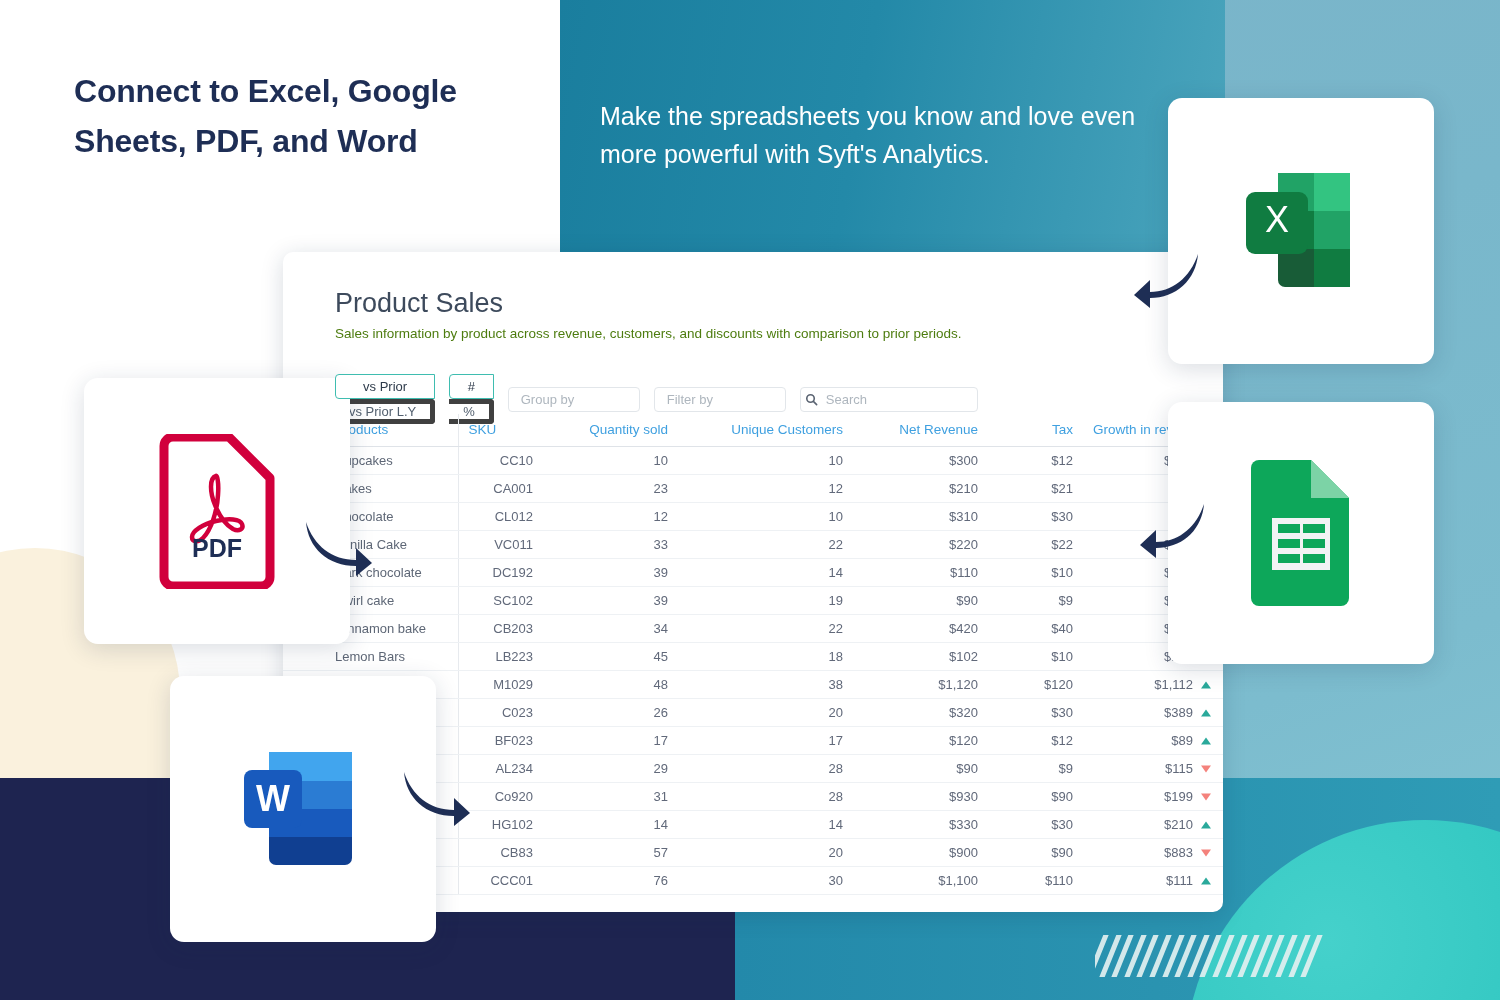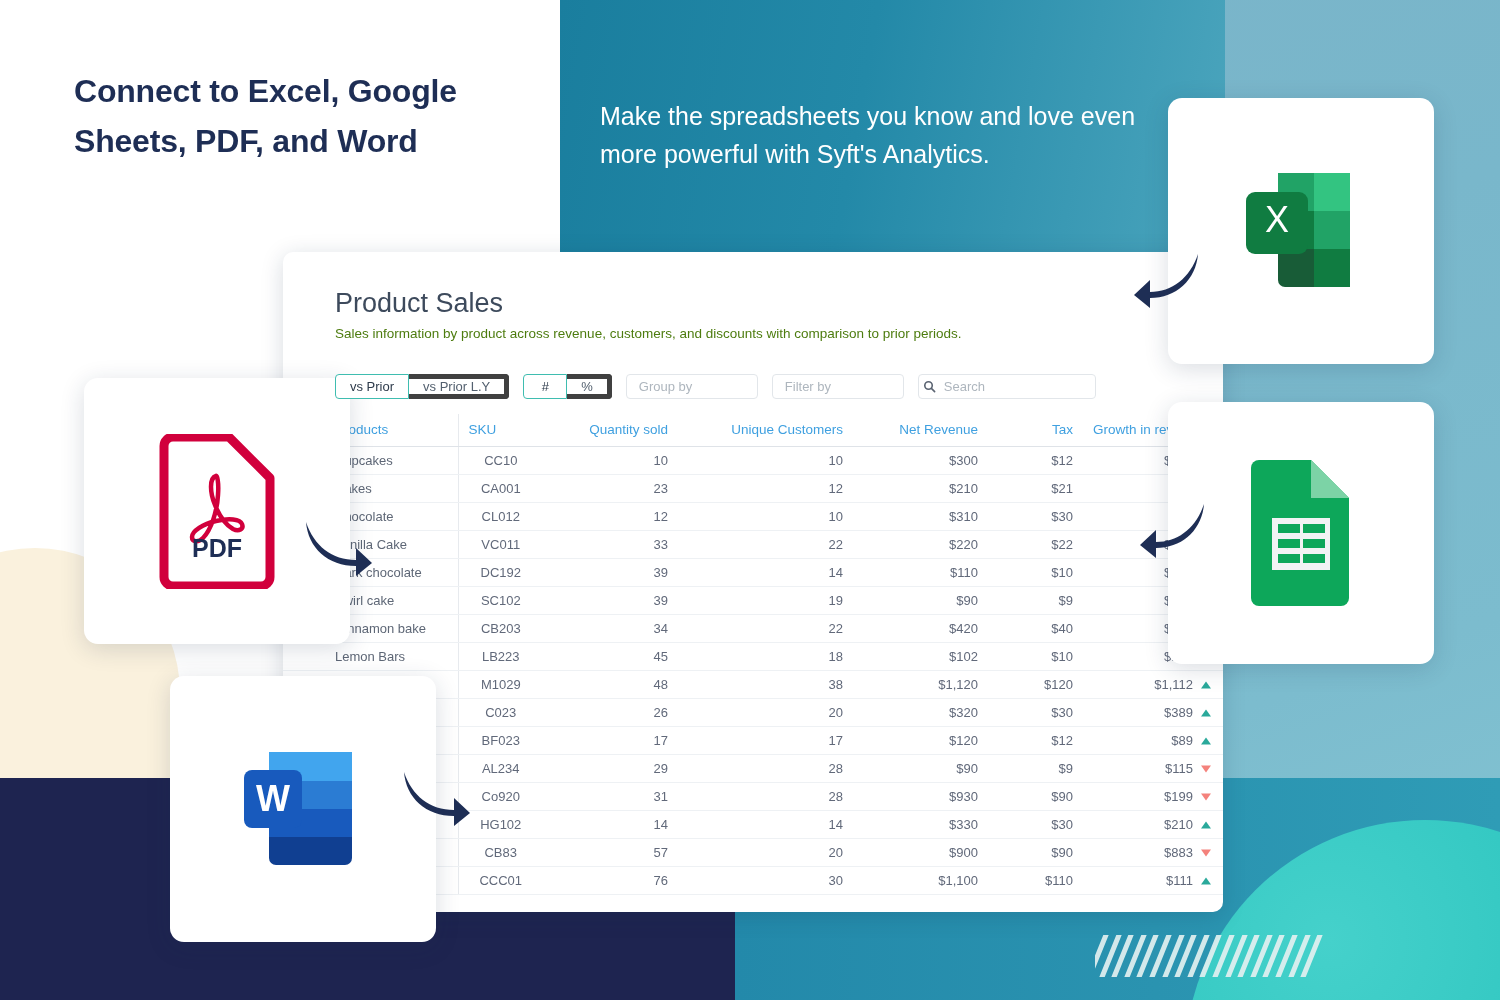--- a/index.html
+++ b/index.html
@@ -94,21 +94,21 @@
   .panel-sub {
     position: absolute; left: 52px; top: 74px;
     font-size: 13.5px; color: #4d7c0f; font-weight: 400;
   }
 
   
   .toolbar {
     position: absolute; left: 52px; top: 122px;
     display: flex; align-items: center; gap: 0;
   }
-  .seg { display: flex; margin-right: 14px; }
+  .seg { display: flex; margin-right: 14px; flex-direction: column; }
   .seg .btn {
     height: 25px; padding: 0 14px;
     display: flex; align-items: center; justify-content: center;
     font-size: 13px; color: #53606f;
     border: 5px solid #404040; background: #fff;
   }
   .seg .btn:first-child { border-radius: 4px 0 0 4px; }
   .seg .btn:last-child  { border-radius: 0 4px 4px 0; border-left: none; }
   .seg .btn.active {
     border: 1px solid #3fbdb0;
@@ -137,21 +137,21 @@
     white-space: nowrap;
   }
   th.c-prod { text-align: left; padding-left: 52px; border-right: 1px solid #e7eaee; }
   td {
     font-size: 13px; color: #61697a; font-weight: 400;
     padding: 6px 10px; text-align: right;
     border-bottom: 1px solid #eef1f4;
     white-space: nowrap;
   }
   td.c-prod { text-align: left; padding-left: 52px; border-right: 1px solid #e7eaee; color:#5e6776; }
-  td.c-sku  { text-align: center; }
+  td.c-sku  { text-align: right; }
   th.c-sku  { text-align: left; }
   td.c-growth { padding-right: 30px; position: relative; }
   th.c-growth { padding-right: 30px; }
   .arr {
     position: absolute; right: 12px; top: 50%; transform: translateY(-50%);
     width: 0; height: 0; border-left: 5px solid transparent; border-right: 5px solid transparent;
   }
   .arr.up   { border-bottom: 7px solid #2aa99b; }
   .arr.down { border-top: 7px solid #f4827c; }
 

